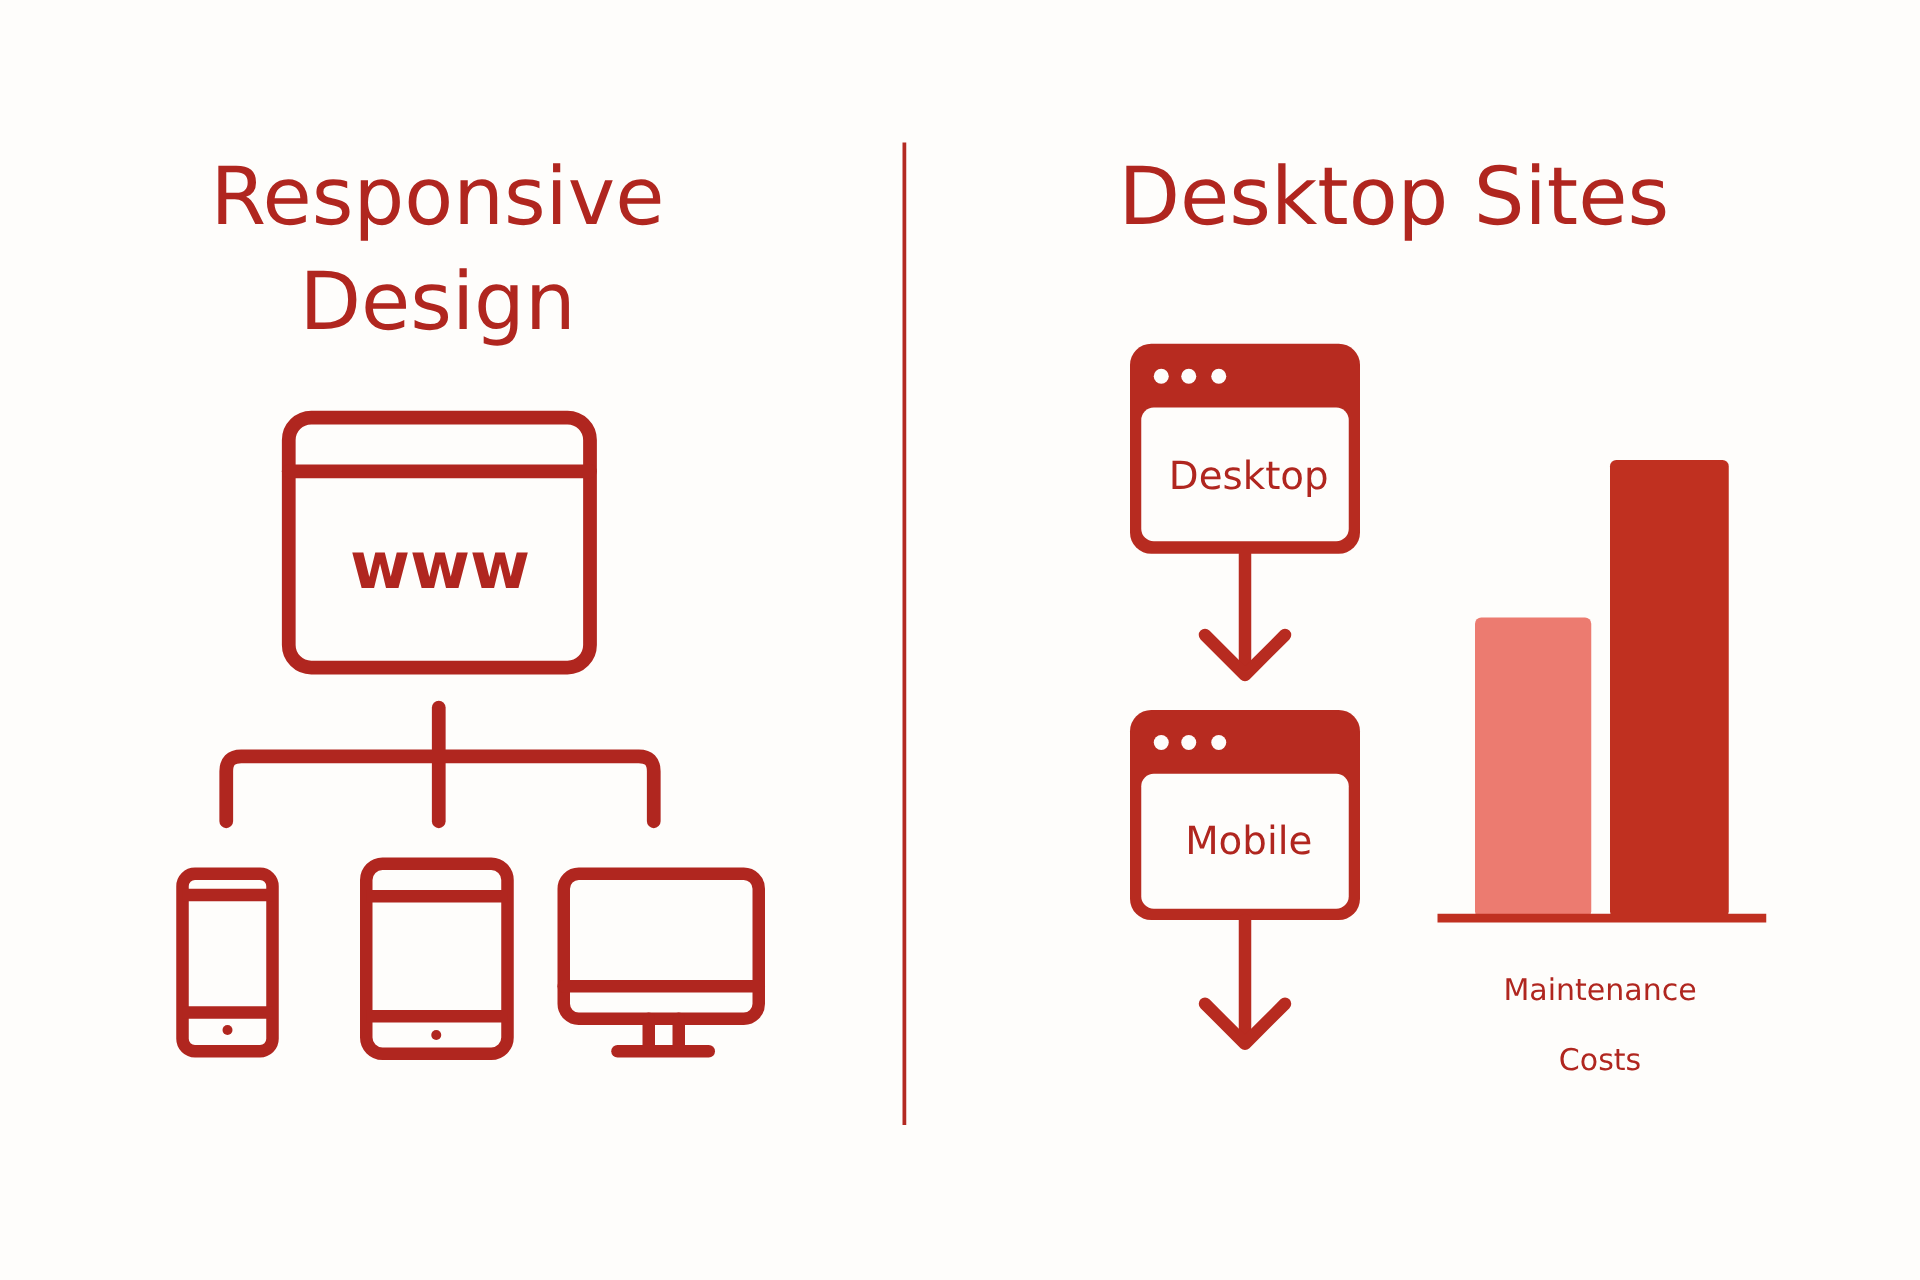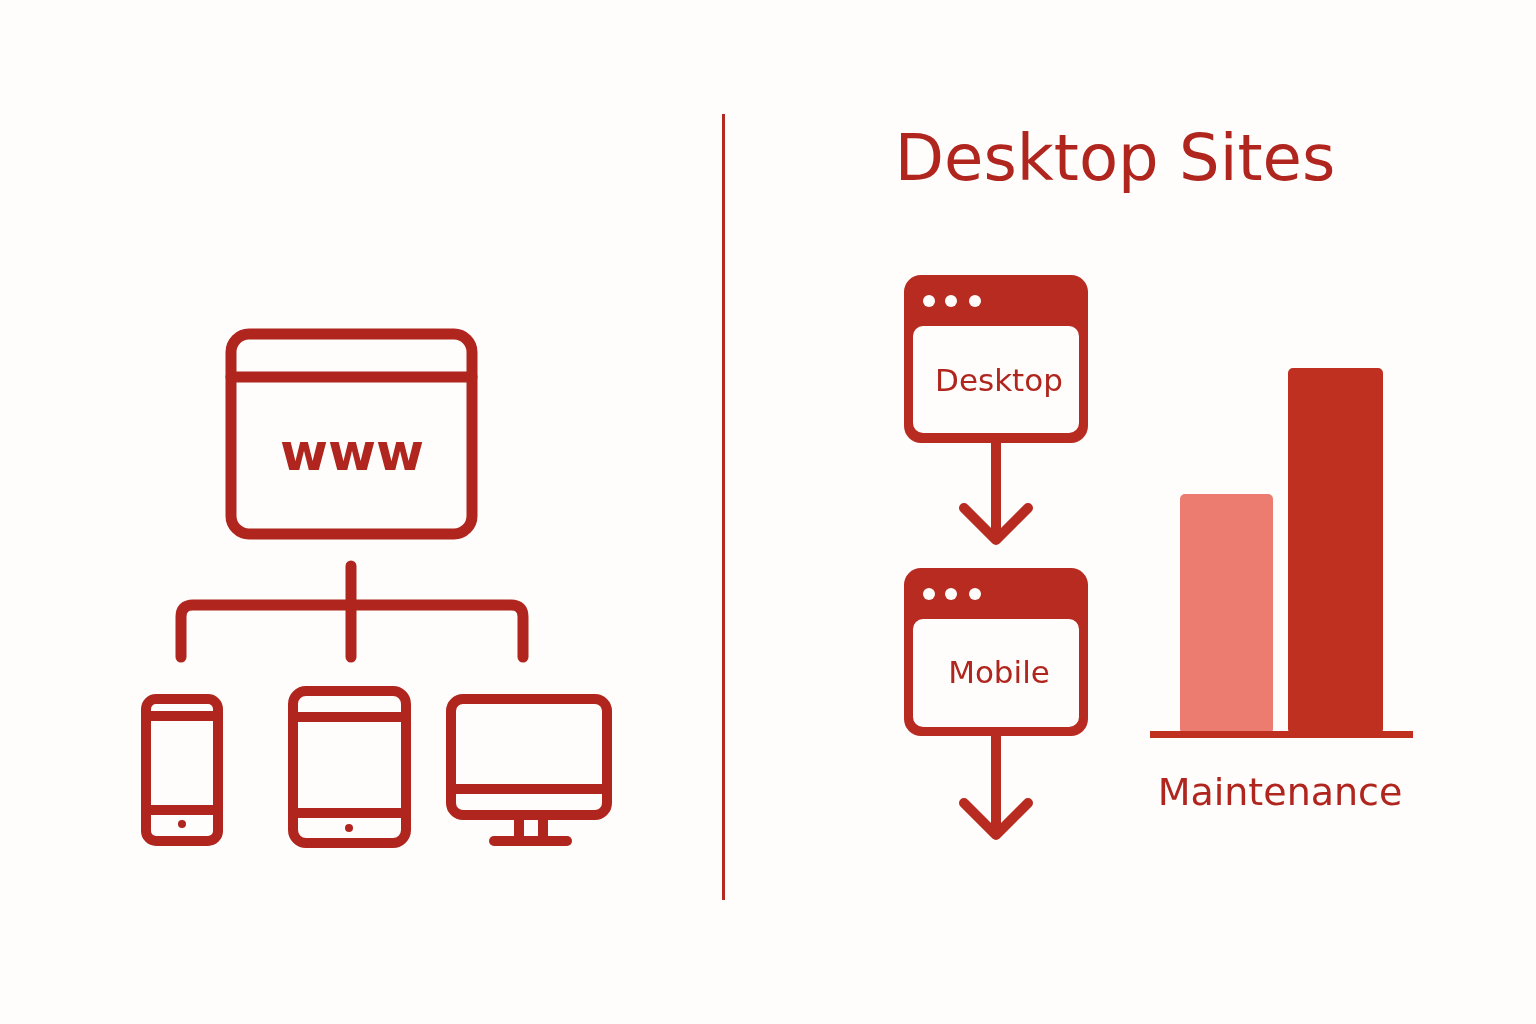--- a/index.html
+++ b/index.html
@@ -18,28 +18,30 @@
   #title-left { left: 100px; width: 500px; top: 116px; }
   #title-right { left: 840px; width: 550px; top: 116px; }
   .divider {
     position: absolute; left: 722px; top: 114px;
     width: 3px; height: 786px; background: #b32a22;
   }
   svg.icon { position: absolute; overflow: visible; }
   .svg-text { font-family: "DejaVu Sans", "Liberation Sans", sans-serif; font-weight: bold; fill: #b0261f; }
   .label {
     position: absolute; text-align: center; color: #b0261f;
-    font-size: 38px; line-height: 56px; font-weight: 500;
+    font-size: 24px; line-height: 56px; font-weight: 500;
   }
   #maint-label { left: 1130px; width: 300px; top: 764px; }
 </style>
 </head>
 <body>
 
 <div class="title" id="title-left">
+  <div>Responsive</div>
+  <div>Design</div>
 </div>
 
 <div class="title" id="title-right">Desktop Sites</div>
 
 <div class="divider"></div>
 
 <svg class="icon" style="left:0;top:0" width="1536" height="1024">
   <g fill="none" stroke="#b0261f" stroke-width="11" stroke-linecap="round" stroke-linejoin="round">
     <rect x="231" y="334" width="241" height="200" rx="18"></rect>
     <line x1="231" y1="377" x2="472" y2="377"></line>
@@ -106,13 +108,14 @@
 
   <g>
     <rect x="1180" y="494" width="93" height="240" rx="5" fill="#ec7b70"></rect>
     <rect x="1288" y="368" width="95" height="366" rx="5" fill="#c03020"></rect>
     <rect x="1150" y="731" width="263" height="7" fill="#c03020"></rect>
   </g>
 </svg>
 
 <div class="label" id="maint-label">
   <div>Maintenance</div>
+  <div>Costs</div>
 </div>
 
 </body></html>

